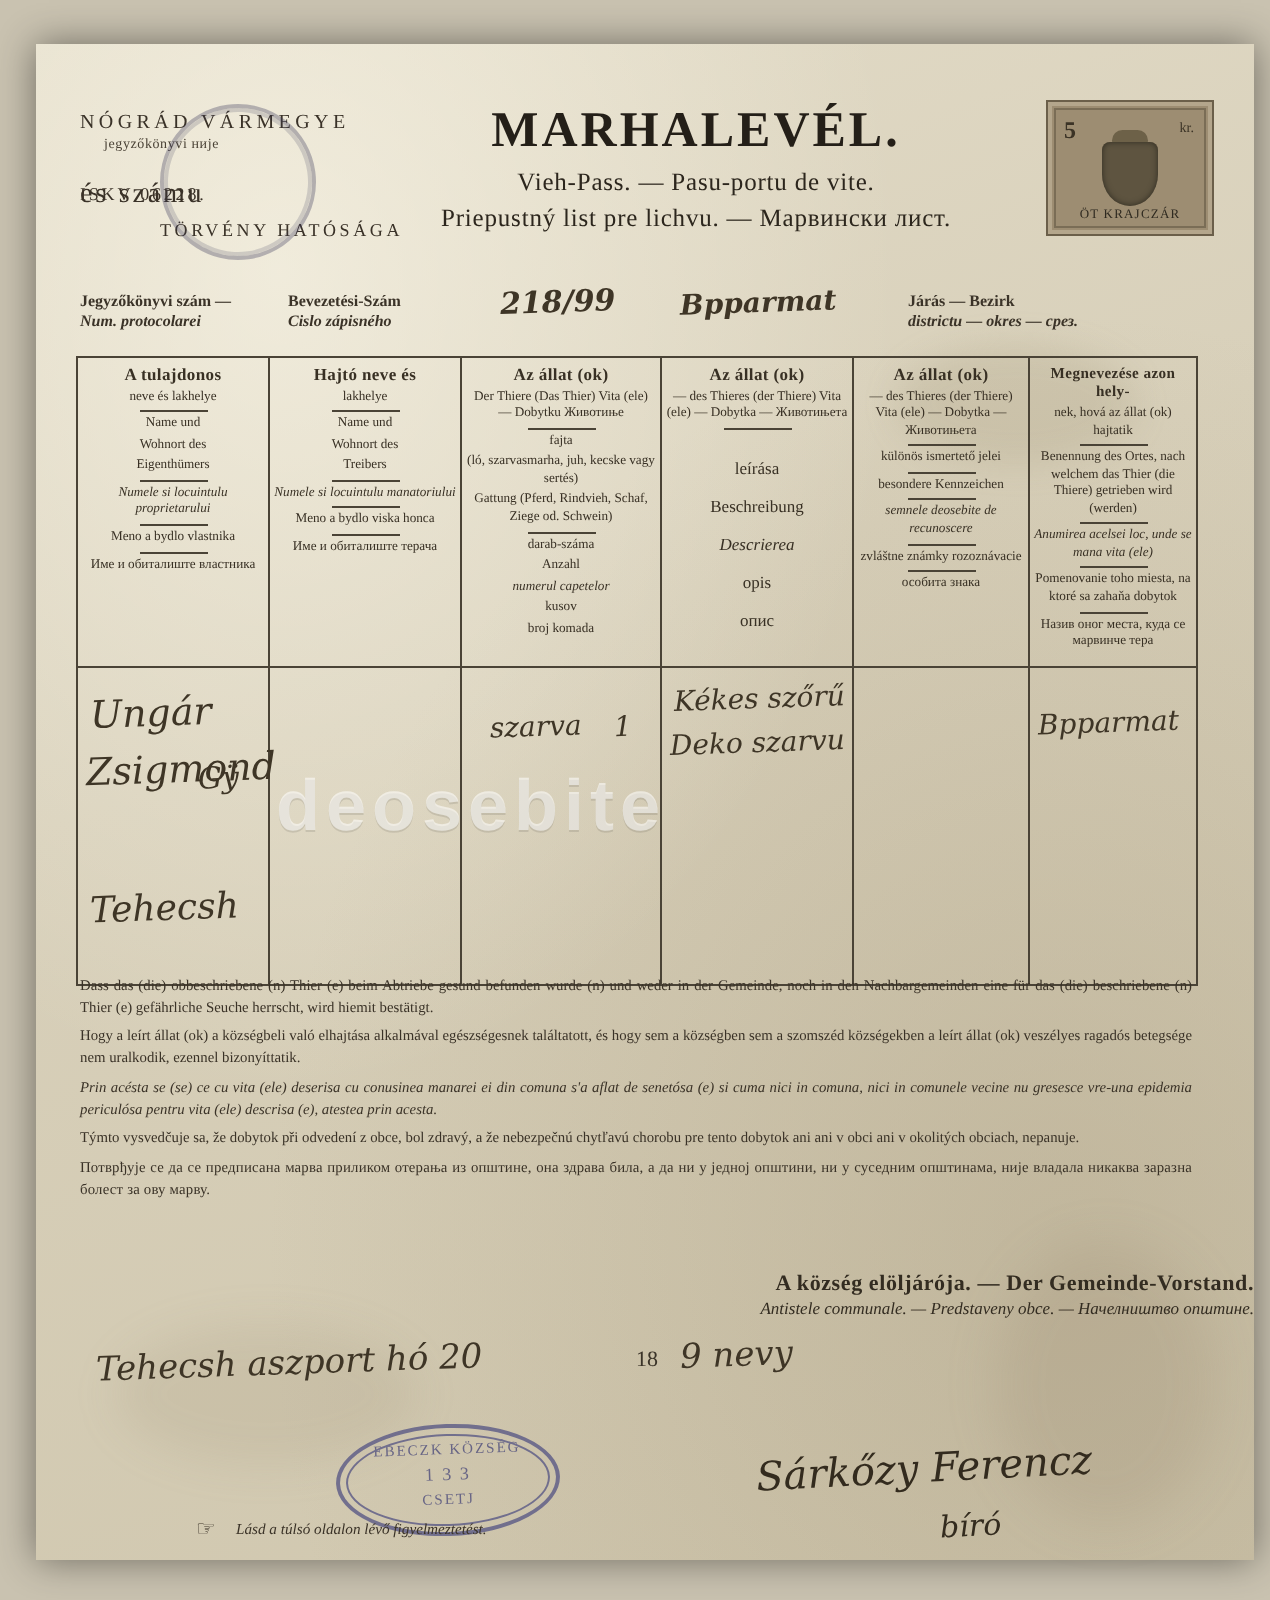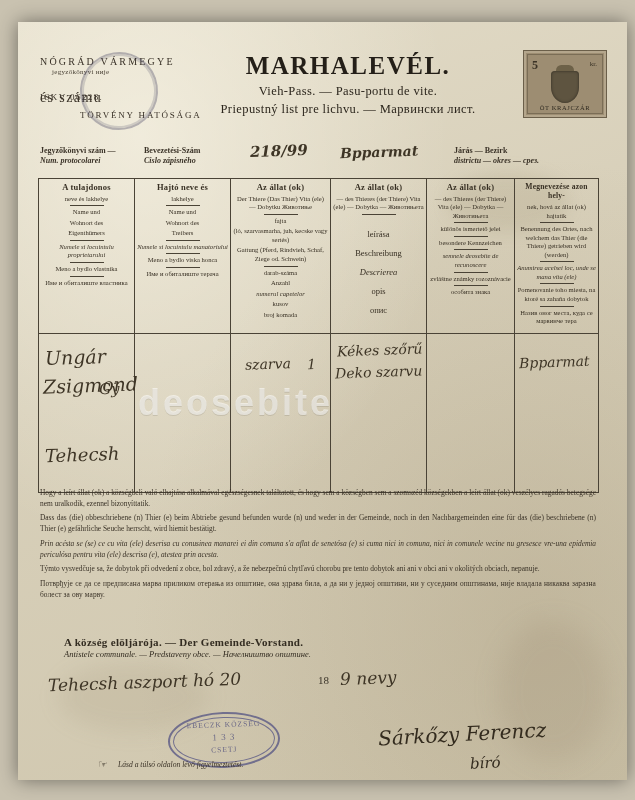--- a/index.html
+++ b/index.html
@@ -254,21 +254,21 @@
   }
   .paras p { margin: 0 0 4px 0; }
   .paras .ital { font-style: italic; }
   .paras .cyr { letter-spacing: 0.1px; }
 
   
   .auth {
     position: absolute;
     left: 0; right: 0;
     top: 614px;
-    text-align: left;
+    text-align: right;
     color: #332c21;
     margin-left: 46px;
   }
   .auth .a1 { font-size: 11px; font-weight: bold; letter-spacing: 0.3px; }
   .auth .a2 { font-size: 8.5px; font-style: italic; margin-top: 1px; }
 
   
   .dateline {
     position: absolute;
     left: 30px;
@@ -524,22 +524,22 @@
         <td>
           <div class="hw" style="position:absolute;left:4px;top:20px;font-size:14px;">Bpparmat</div>
         </td>
       </tr>
     </tbody>
       </table>
 
     <div class="watermark">deosebite</div>
 
     <div class="paras">
+      <p>Dass das (die) obbeschriebene (n) Thier (e) beim Abtriebe gesund befunden wurde (n) und weder in der Gemeinde, noch in den Nachbargemeinden eine für das (die) beschriebene (n) Thier (e) gefährliche Seuche herrscht, wird hiemit bestätigt.</p>
       <p>Hogy a leírt állat (ok) a községbeli való elhajtása alkalmával egészségesnek találtatott, és hogy sem a községben sem a szomszéd községekben a leírt állat (ok) veszélyes ragadós betegsége nem uralkodik, ezennel bizonyíttatik.</p>
-      <p>Dass das (die) obbeschriebene (n) Thier (e) beim Abtriebe gesund befunden wurde (n) und weder in der Gemeinde, noch in den Nachbargemeinden eine für das (die) beschriebene (n) Thier (e) gefährliche Seuche herrscht, wird hiemit bestätigt.</p>
       <p class="ital">Prin acésta se (se) ce cu vita (ele) deserisa cu conusinea manarei ei din comuna s'a aflat de senetósa (e) si cuma nici in comuna, nici in comunele vecine nu gresesce vre-una epidemia periculósa pentru vita (ele) descrisa (e), atestea prin acesta.</p>
       <p>Týmto vysvedčuje sa, že dobytok při odvedení z obce, bol zdravý, a že nebezpečnú chytľavú chorobu pre tento dobytok ani ani v obci ani v okolitých obciach, nepanuje.</p>
       <p class="cyr">Потврђује се да се предписана марва приликом отерања из општине, она здрава била, а да ни у једној општини, ни у суседним општинама, није владала никаква заразна болест за ову марву.</p>
     </div>
 
     <div class="auth">
       <div class="a1">A község elöljárója. — Der Gemeinde-Vorstand.</div>
       <div class="a2">Antistele communale. — Predstaveny obce. — Начелништво општине.</div>
     </div>
 

